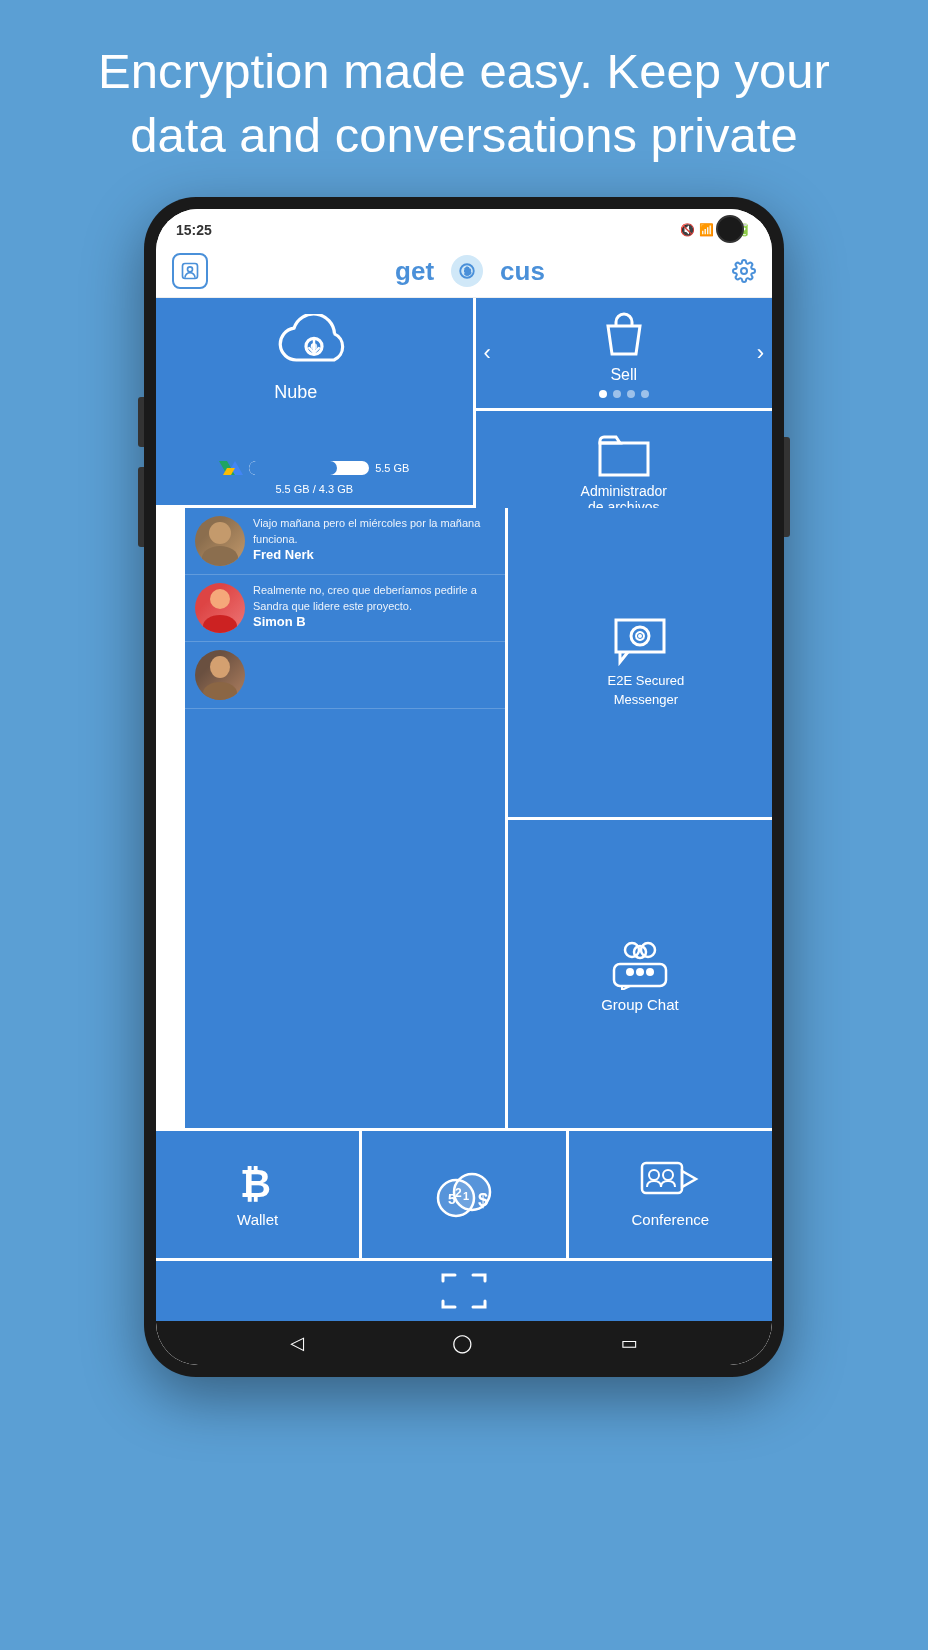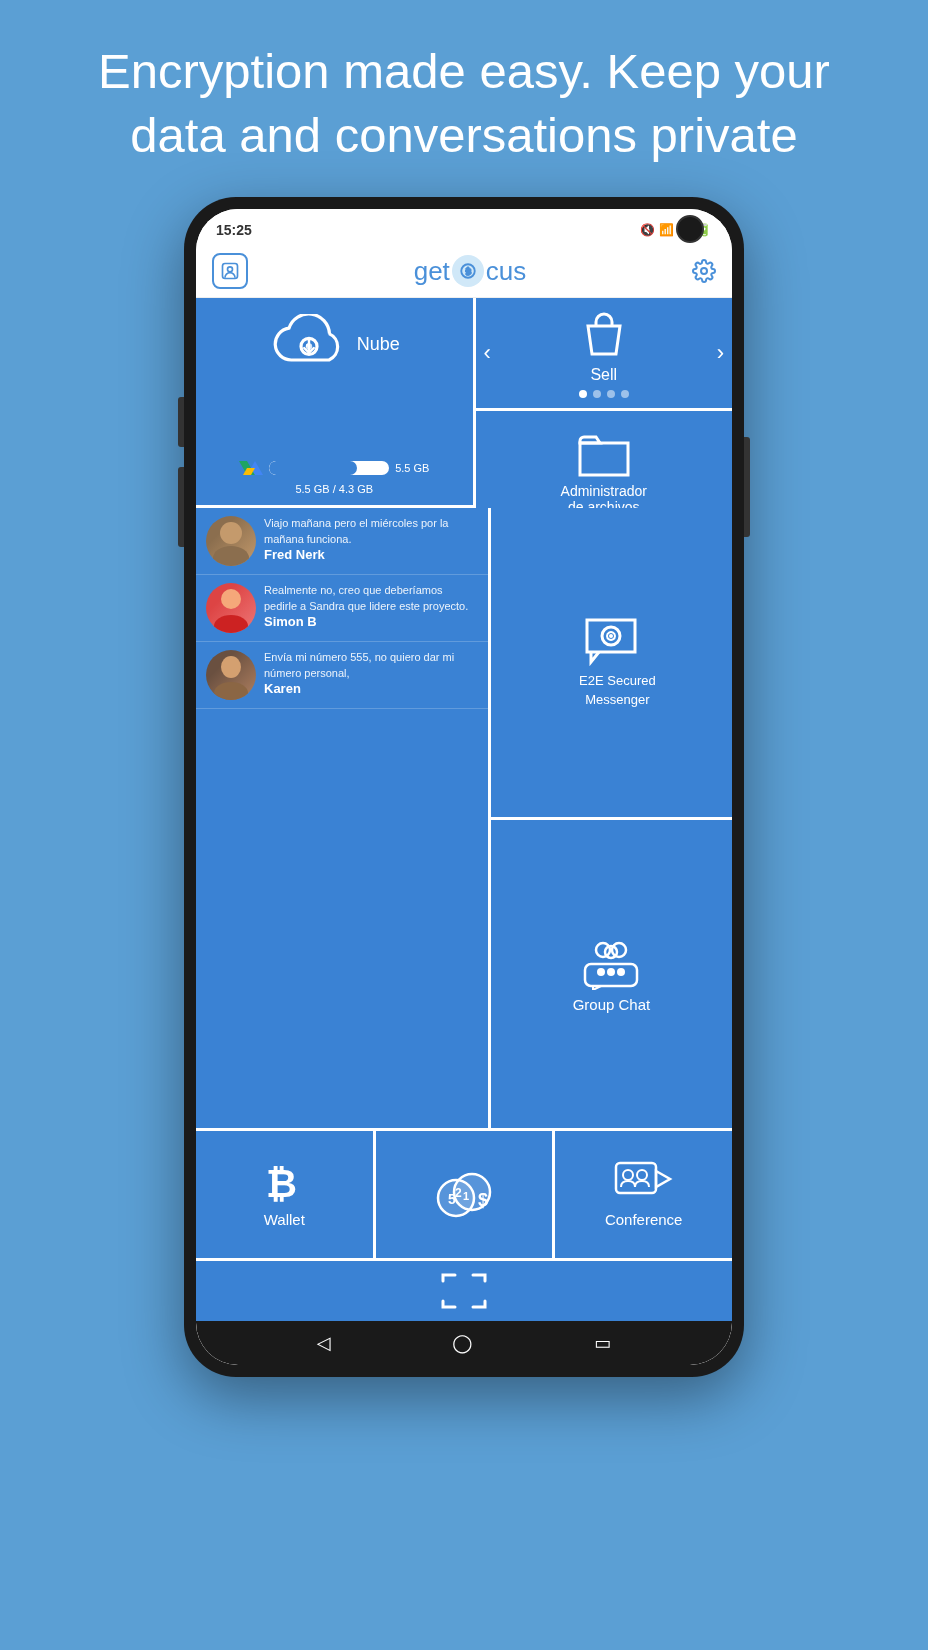--- a/index.html
+++ b/index.html
@@ -18,21 +18,21 @@
       color: white;
       text-align: center;
       font-size: 49px;
       font-weight: 400;
       line-height: 1.3;
       padding: 40px 80px 30px;
     }
 
     .phone-wrapper {
       position: relative;
-      width: 560px;
+      width: 640px;
       height: 1180px;
       background: #1a1a1a;
       border-radius: 52px;
       padding: 12px;
       box-shadow: 0 20px 60px rgba(0,0,0,0.4);
     }
 
     .phone-screen {
       background: white;
       border-radius: 42px;
@@ -94,24 +94,24 @@
       border-radius: 8px;
       display: flex;
       align-items: center;
       justify-content: center;
       color: #4a90d9;
     }
 
     .header-logo {
       font-size: 26px;
       color: #4a90d9;
-      font-weight: 400;
-      display: flex;
-      align-items: center;
-      gap: 2px;
+      font-weight: 700;
+      display: flex;
+      align-items: center;
+      gap: 17px;
       justify-content: center;
     }
 
     .header-logo .logo-icon {
       width: 32px;
       height: 32px;
       background: #d0e8f8;
       border-radius: 50%;
       display: flex;
       align-items: center;
@@ -145,21 +145,22 @@
       display: flex;
       flex-direction: column;
       align-items: center;
       justify-content: space-between;
       padding: 16px 10px 10px;
       border-right: 3px solid white;
     }
 
     .cell-nube-top {
       display: flex;
-      align-items: center;
+      flex-direction: column;
+      align-items: flex-start;
       gap: 8px;
     }
 
     .cell-nube-bottom {
       width: 100%;
       display: flex;
       flex-direction: column;
       align-items: center;
       gap: 4px;
     }
@@ -260,20 +261,21 @@
       font-weight: 500;
       text-align: center;
       margin-top: 6px;
     }
 
     
     .row2 {
       display: flex;
       flex: 1;
       border-bottom: 3px solid white;
+      padding-left: 29px;
     }
 
     .cell-messages {
       background: #3a82d4;
       flex: 0 0 55%;
       display: flex;
       flex-direction: column;
       border-right: 3px solid white;
       overflow: hidden;
     }
@@ -687,24 +689,20 @@
           <div class="message-item">
             <div class="msg-avatar avatar-person2"></div>
             <div class="msg-content">
               <div class="msg-text">Realmente no, creo que deberíamos pedirle a Sandra que lidere este proyecto.</div>
               <div class="msg-name">Simon B</div>
             </div>
           </div>
 
           <div class="message-item">
             <div class="msg-avatar avatar-person3"></div>
-            <div class="msg-content">
-              <div class="msg-text">Envía mi número 555, no quiero dar mi número personal,</div>
-              <div class="msg-name">Karen</div>
-            </div>
           </div>
 
         </div>
 
         <div class="cell-right-col">
 
           <div class="cell-e2e">
             <svg width="56" height="50" viewBox="0 0 56 50" fill="none">
               <path d="M4 4h48v32H4z" rx="8" stroke="white" stroke-width="3" fill="none"></path>
               <path d="M16 36l-8 10v-10" stroke="white" stroke-width="3" fill="none"></path>

